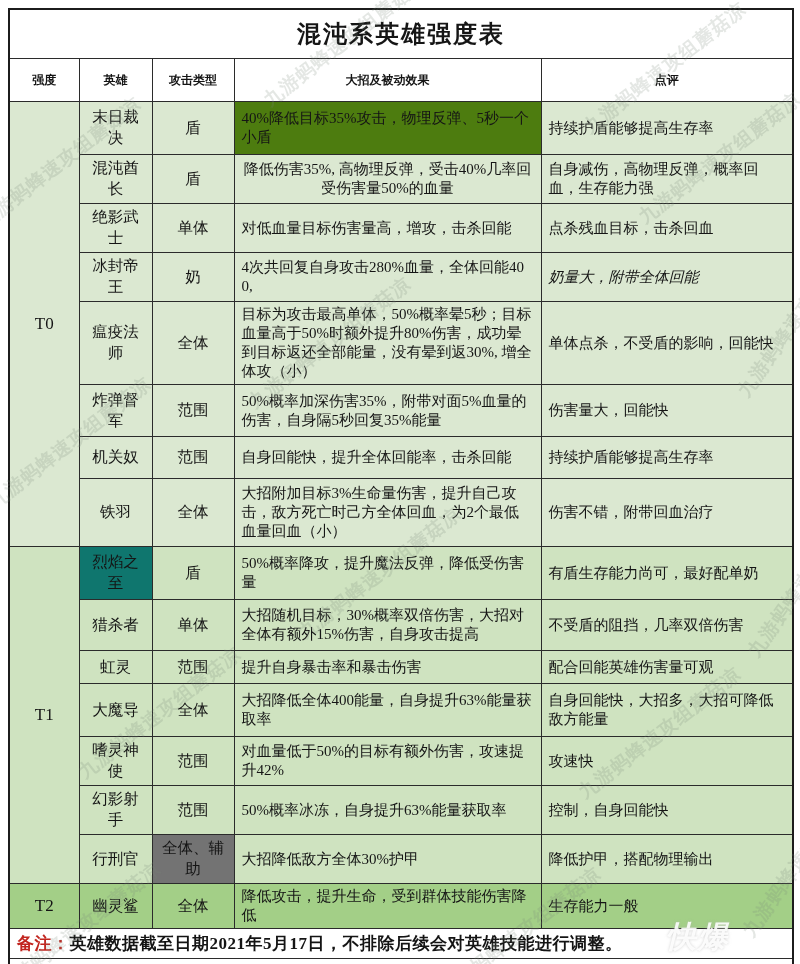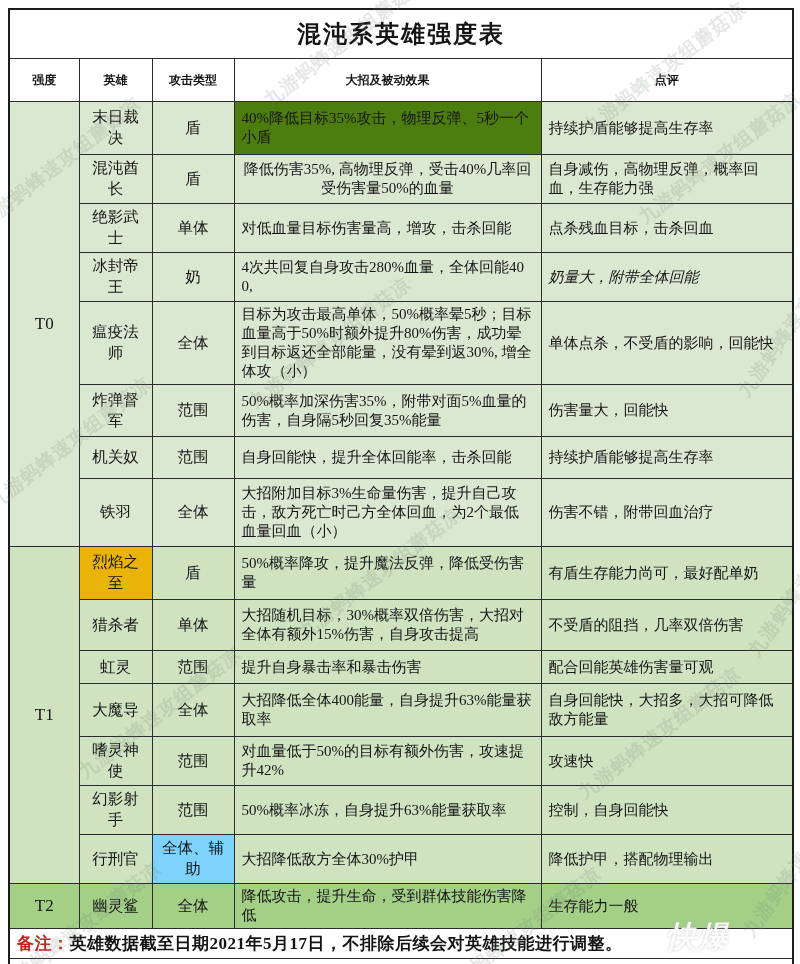--- a/index.html
+++ b/index.html
@@ -167,21 +167,21 @@
           <td class="comment-cell" style="background: rgb(219, 232, 209);">持续护盾能够提高生存率</td>
         </tr>
         <tr style="height: 68px;">
           <td class="hero-cell" style="background: rgb(219, 232, 209);">铁羽</td>
           <td class="type-cell" style="background: rgb(219, 232, 209);">全体</td>
           <td class="skill-cell" style="background: rgb(219, 232, 209);">大招附加目标3%生命量伤害，提升自己攻击，敌方死亡时己方全体回血，为2个最低血量回血（小）</td>
           <td class="comment-cell" style="background: rgb(219, 232, 209);">伤害不错，附带回血治疗</td>
         </tr>
         <tr style="height: 53px;">
           <td class="tier-cell" rowspan="7" style="background: rgb(207, 227, 192);">T1</td>
-          <td class="hero-cell" style="background: #eab308; margin-top: 41px;">烈焰之至</td>
+          <td class="hero-cell" style="background: #0f766e; margin-top: 41px;">烈焰之至</td>
           <td class="type-cell" style="background: rgb(207, 227, 192);">盾</td>
           <td class="skill-cell" style="background: rgb(207, 227, 192);">50%概率降攻，提升魔法反弹，降低受伤害量</td>
           <td class="comment-cell" style="background: rgb(207, 227, 192);">有盾生存能力尚可，最好配单奶</td>
         </tr>
         <tr style="height: 51px; font-family: Liberation Serif, serif;">
           <td class="hero-cell" style="background: rgb(207, 227, 192);">猎杀者</td>
           <td class="type-cell" style="background: rgb(207, 227, 192);">单体</td>
           <td class="skill-cell" style="background: rgb(207, 227, 192);">大招随机目标，30%概率双倍伤害，大招对全体有额外15%伤害，自身攻击提高</td>
           <td class="comment-cell" style="background: rgb(207, 227, 192);">不受盾的阻挡，几率双倍伤害</td>
         </tr>
@@ -204,21 +204,21 @@
           <td class="comment-cell" style="background: rgb(207, 227, 192);">攻速快</td>
         </tr>
         <tr style="height: 43px;">
           <td class="hero-cell" style="background: rgb(207, 227, 192);">幻影射手</td>
           <td class="type-cell" style="background: rgb(207, 227, 192);">范围</td>
           <td class="skill-cell" style="background: rgb(207, 227, 192);">50%概率冰冻，自身提升63%能量获取率</td>
           <td class="comment-cell" style="background: rgb(207, 227, 192);">控制，自身回能快</td>
         </tr>
         <tr style="height: 44px;">
           <td class="hero-cell" style="background: rgb(207, 227, 192);">行刑官</td>
-          <td class="type-cell" style="background: #7dd3fc; text-align: center;">全体、辅助</td>
+          <td class="type-cell" style="background: #737373; text-align: center;">全体、辅助</td>
           <td class="skill-cell" style="background: rgb(207, 227, 192);">大招降低敌方全体30%护甲</td>
           <td class="comment-cell" style="background: rgb(207, 227, 192);">降低护甲，搭配物理输出</td>
         </tr>
         <tr style="height: 45px;">
           <td class="tier-cell" rowspan="1" style="background: rgb(163, 207, 135);">T2</td>
           <td class="hero-cell" style="background: rgb(163, 207, 135);">幽灵鲨</td>
           <td class="type-cell" style="background: rgb(163, 207, 135);">全体</td>
           <td class="skill-cell" style="background: rgb(163, 207, 135);">降低攻击，提升生命，受到群体技能伤害降低</td>
           <td class="comment-cell" style="background: rgb(163, 207, 135);">生存能力一般</td>
         </tr>

